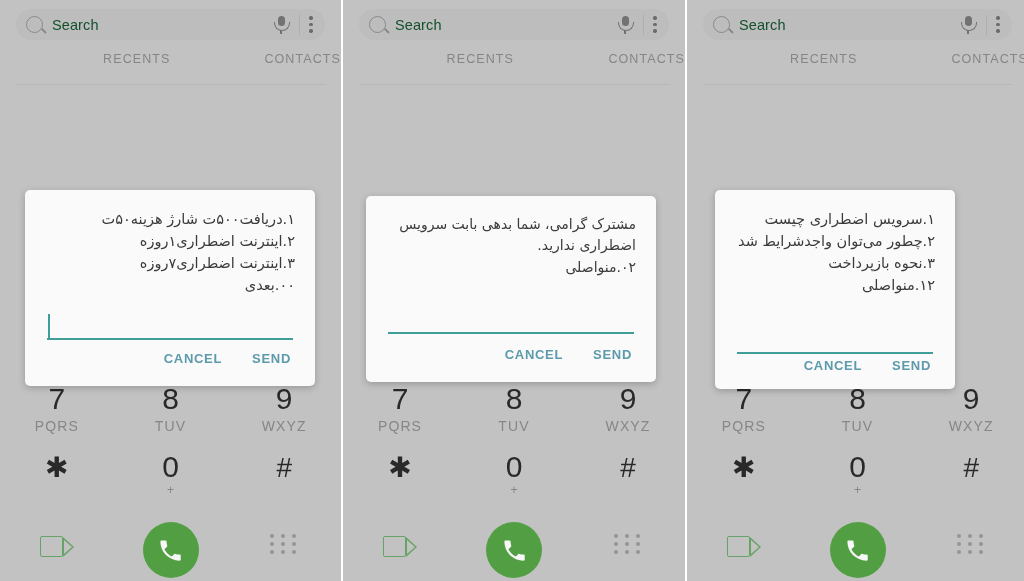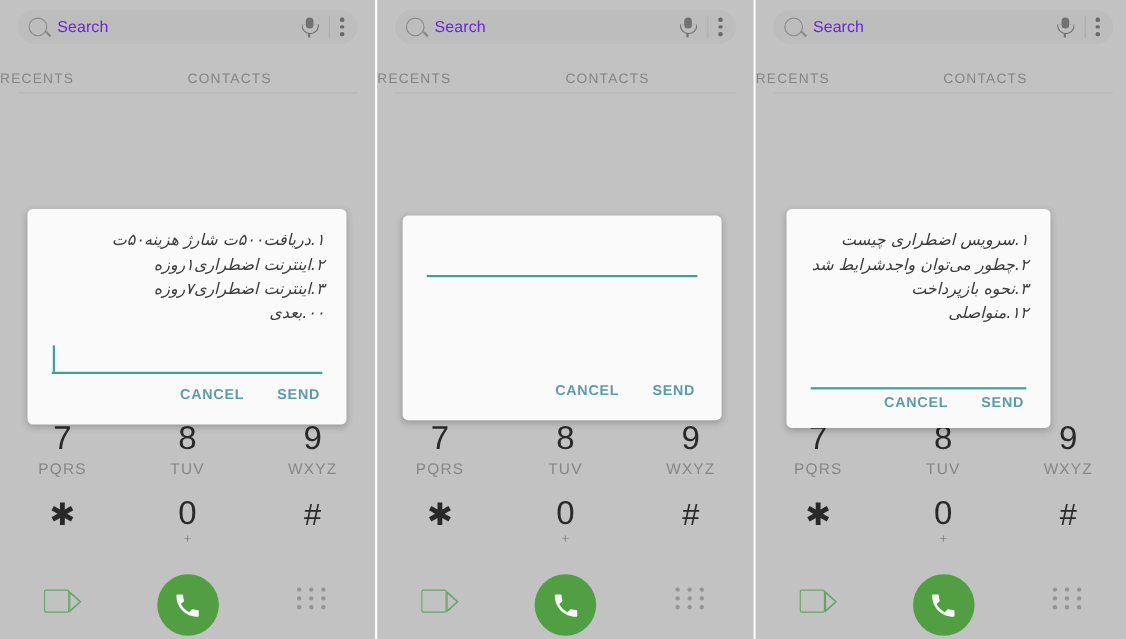--- a/index.html
+++ b/index.html
@@ -67,21 +67,21 @@
   .search-icon::after {
     content: "";
     position: absolute;
     width: 6px; height: 1.6px;
     background: #8e8e8e;
     transform: rotate(45deg);
     right: -5px; bottom: 0px;
   }
   .search-placeholder {
     font-size: 14.5px;
-    color: #6d28d9;
+    color: #14532d;
     letter-spacing: .1px;
     flex: 1 1 auto;
   }
   .mic-icon {
     position: relative;
     width: 16px; height: 18px;
     flex: 0 0 auto;
     margin-right: 10px;
   }
   .mic-icon .cap {
@@ -128,25 +128,24 @@
   
   .tabs {
     position: absolute;
     left: 0; right: 0;
     top: 52px;
     height: 28px;
     display: flex;
   }
   .tab {
     flex: 1 1 0;
-    text-align: left;
+    text-align: right;
     font-size: 12.5px;
     letter-spacing: 1.1px;
     color: #8a8a8a;
-    margin-top: 12px;
   }
   .tabs-underline {
     position: absolute;
     left: 16px; right: 16px;
     top: 84px;
     height: 1px;
     background: #bdbdbd;
   }
 
   
@@ -286,21 +285,20 @@
 
   .dlg-message {
     direction: rtl;
     padding: 18px 20px 0 20px;
     font-size: 14.5px;
     line-height: 1.52;
     color: #3b3b3b;
     font-family: "DejaVu Sans", "Liberation Sans", sans-serif;
     white-space: pre-line;
     flex: 0 0 auto;
-    font-style: italic;
   }
   .panel.p2 .dlg-message { font-size: 14px; }
   .panel.p3 .dlg-message { font-size: 14.5px; }
 
   .dlg-input {
     position: relative;
     margin: 0 22px;
     flex: 0 0 auto;
     height: 30px;
   }
@@ -537,20 +535,22 @@
               <span class="hide-label">Hide</span>
             </span>
           </div>
         </div>
       </div>
 
       <div class="scrim"></div>
     </div>
 
     <div class="dialog">
+      <div class="dlg-message">مشترک گرامی، شما بدهی بابت سرویس اضطراری ندارید.
+۰۲.منواصلی</div>
       <div class="dlg-input">
         <span class="underline"></span>
       </div>
       <div class="dlg-actions">
         <button class="dlg-btn">CANCEL</button>
         <button class="dlg-btn">SEND</button>
       </div>
     </div>
   </div>
 

